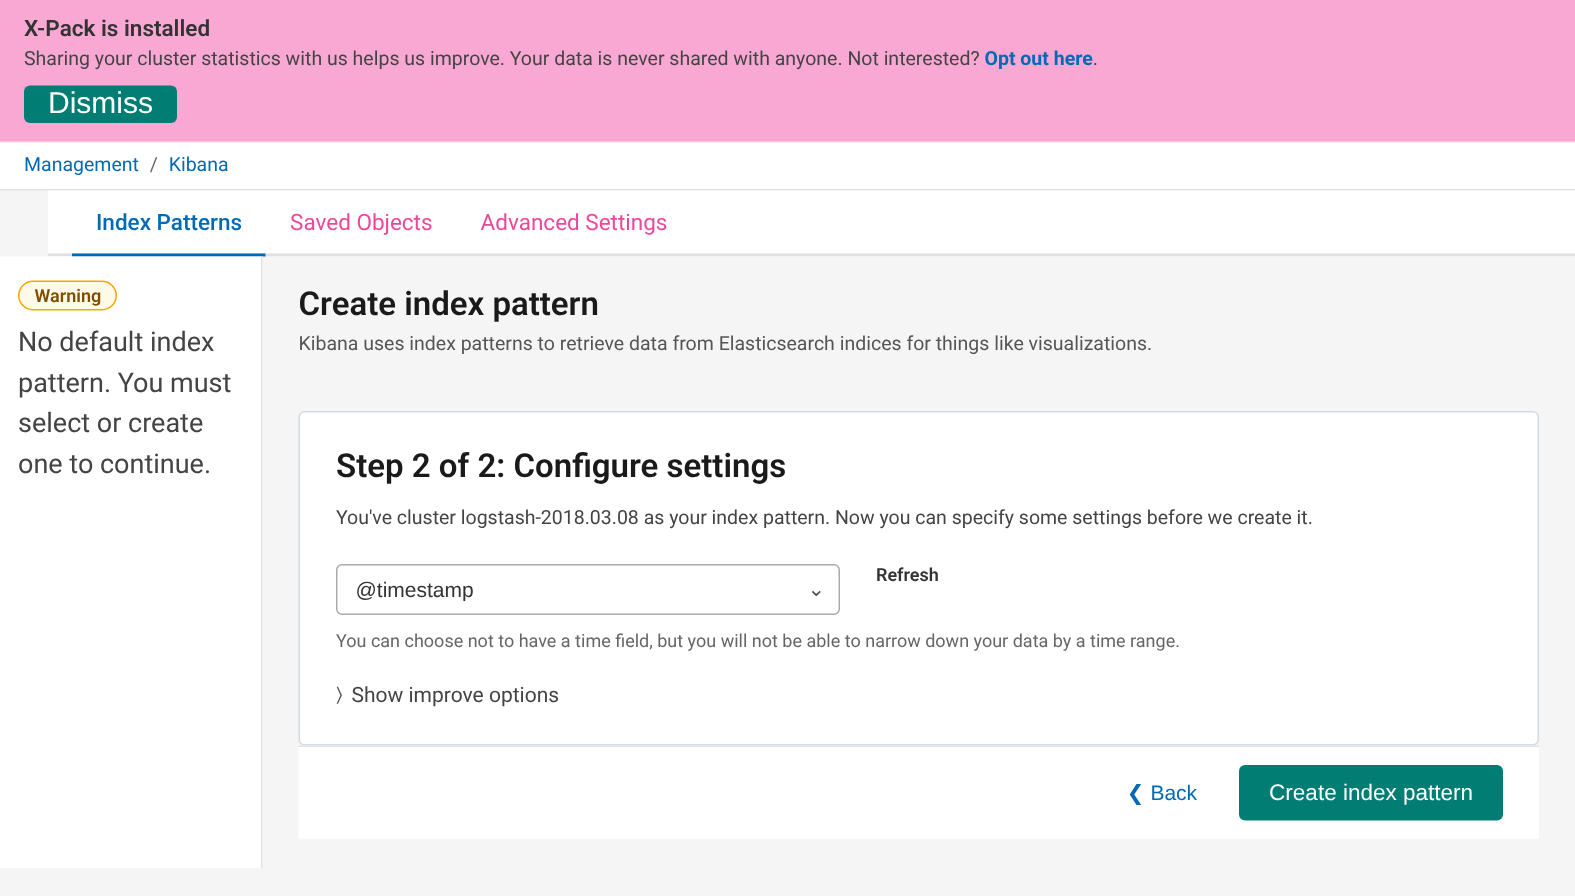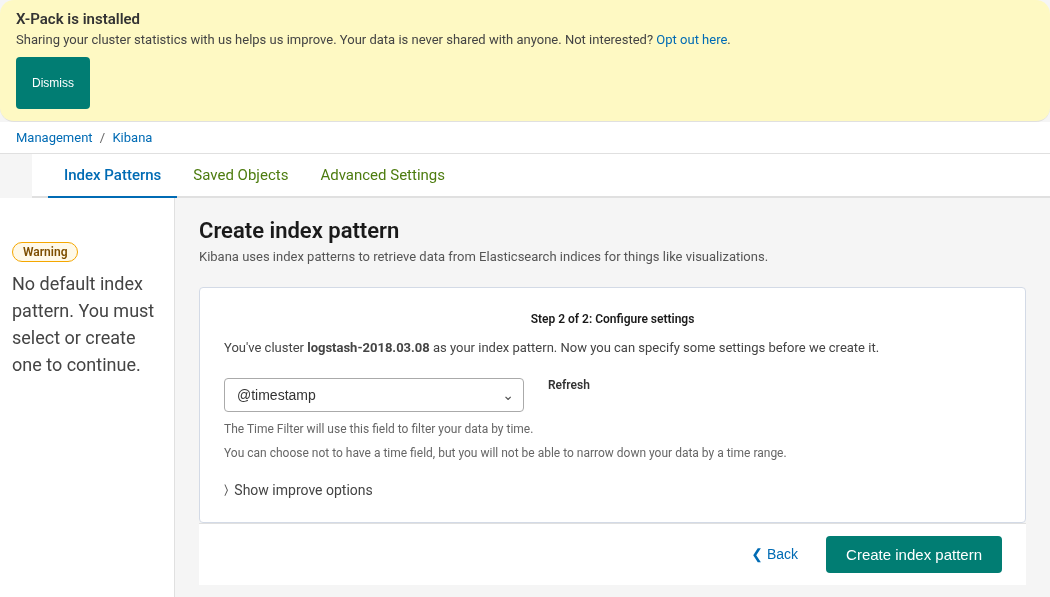--- a/index.html
+++ b/index.html
@@ -3,47 +3,47 @@
   <meta charset="utf-8">
   <style>
     * { box-sizing: border-box; margin: 0; padding: 0; }
     body {
       font-family: -apple-system, BlinkMacSystemFont, 'Segoe UI', Roboto, sans-serif;
       font-size: 14px;
       color: #333;
       background: #f5f5f5;
     }
     .banner {
-      background: #fef9c3;
+      background: #f9a8d4;
       border-bottom: 1px solid #e0e0e0;
       padding: 10px 16px 12px;
-      border-radius: 14px;
     }
     .banner-title {
       font-size: 15px;
       font-weight: 600;
       margin-bottom: 4px;
     }
     .banner-text {
       font-size: 13px;
       color: #444;
       margin-bottom: 10px;
     }
     .banner-text a {
       color: #006BB4;
       text-decoration: none;
+      font-weight: bold;
     }
     .dismiss-btn {
       background: #017D73;
       color: #fff;
       border: none;
-      padding: 19px 16px;
+      padding: 1px 16px;
       border-radius: 4px;
       cursor: pointer;
-      font-size: 12px;
+      font-size: 20px;
       font-weight: 500;
     }
     .breadcrumb {
       padding: 8px 16px;
       font-size: 13px;
       background: #fff;
       border-bottom: 1px solid #e0e0e0;
     }
     .breadcrumb a {
       color: #006BB4;
@@ -54,21 +54,21 @@
       background: #fff;
       border-bottom: 2px solid #e0e0e0;
       padding: 0 16px;
       display: flex;
       gap: 0;
       margin-left: 32px;
     }
     .nav-tab {
       padding: 12px 16px;
       font-size: 15px;
-      color: #4d7c0f;
+      color: #ec4899;
       cursor: pointer;
       border-bottom: 2px solid transparent;
       margin-bottom: -2px;
       white-space: nowrap;
     }
     .nav-tab.active {
       color: #006BB4;
       border-bottom: 2px solid #006BB4;
       font-weight: 500;
     }
@@ -87,83 +87,81 @@
     .warning-badge {
       display: inline-block;
       border: 1px solid #F5A700;
       color: #7D4E00;
       background: #FFF9E8;
       border-radius: 12px;
       padding: 2px 10px;
       font-size: 12px;
       font-weight: 600;
       margin-bottom: 8px;
-      margin-top: 28px;
     }
     .sidebar-text {
       font-size: 18px;
       color: #444;
       line-height: 1.5;
     }
     .content-area {
       flex: 1;
       padding: 20px 24px;
     }
     .page-title {
       font-size: 22px;
       font-weight: 600;
       color: #1a1a1a;
       margin-bottom: 6px;
     }
     .page-subtitle {
       font-size: 13px;
       color: #555;
-      margin-bottom: 23px;
+      margin-bottom: 37px;
     }
     .card {
       background: #fff;
       border: 1px solid #d3dae6;
       border-radius: 4px;
       padding: 24px;
     }
     .step-title {
-      font-size: 12px;
+      font-size: 22px;
       font-weight: 600;
       color: #1a1a1a;
       margin-bottom: 12px;
-      text-align: center;
     }
     .step-desc {
       font-size: 13px;
       color: #444;
       margin-bottom: 20px;
       line-height: 1.5;
     }
     .step-desc strong {
-      font-weight: 700;
+      font-weight: 400;
     }
     .field-row {
       display: flex;
       gap: 24px;
       align-items: flex-start;
       margin-bottom: 8px;
     }
     .field-group {
       display: flex;
       flex-direction: column;
     }
     .field-label {
       font-size: 12px;
       font-weight: 600;
       color: #333;
       margin-bottom: 6px;
     }
     .select-wrapper {
       position: relative;
-      width: 300px;
+      width: 336px;
     }
     .select-field {
       width: 100%;
       padding: 8px 36px 8px 12px;
       border: 1px solid #aaa;
       border-radius: 4px;
       font-size: 14px;
       color: #333;
       background: #fff;
       appearance: none;
@@ -284,21 +282,20 @@
               <option value="none">I don't want to use the Time Filter</option>
             </select>
             <span class="chevron-icon">⌄</span>
           </div>
         </div>
         <div class="field-group">
           <div class="refresh-label">Refresh</div>
         </div>
       </div>
 
-      <div class="hint-text">The Time Filter will use this field to filter your data by time.</div>
       <div class="hint-text">You can choose not to have a time field, but you will not be able to narrow down your data by a time range.</div>
 
       <div class="advanced-toggle">
         <span class="chevron-right">〉</span>
         <span>Show improve options</span>
       </div>
     </div>
 
     <div class="footer-bar">
       <button class="back-btn">

